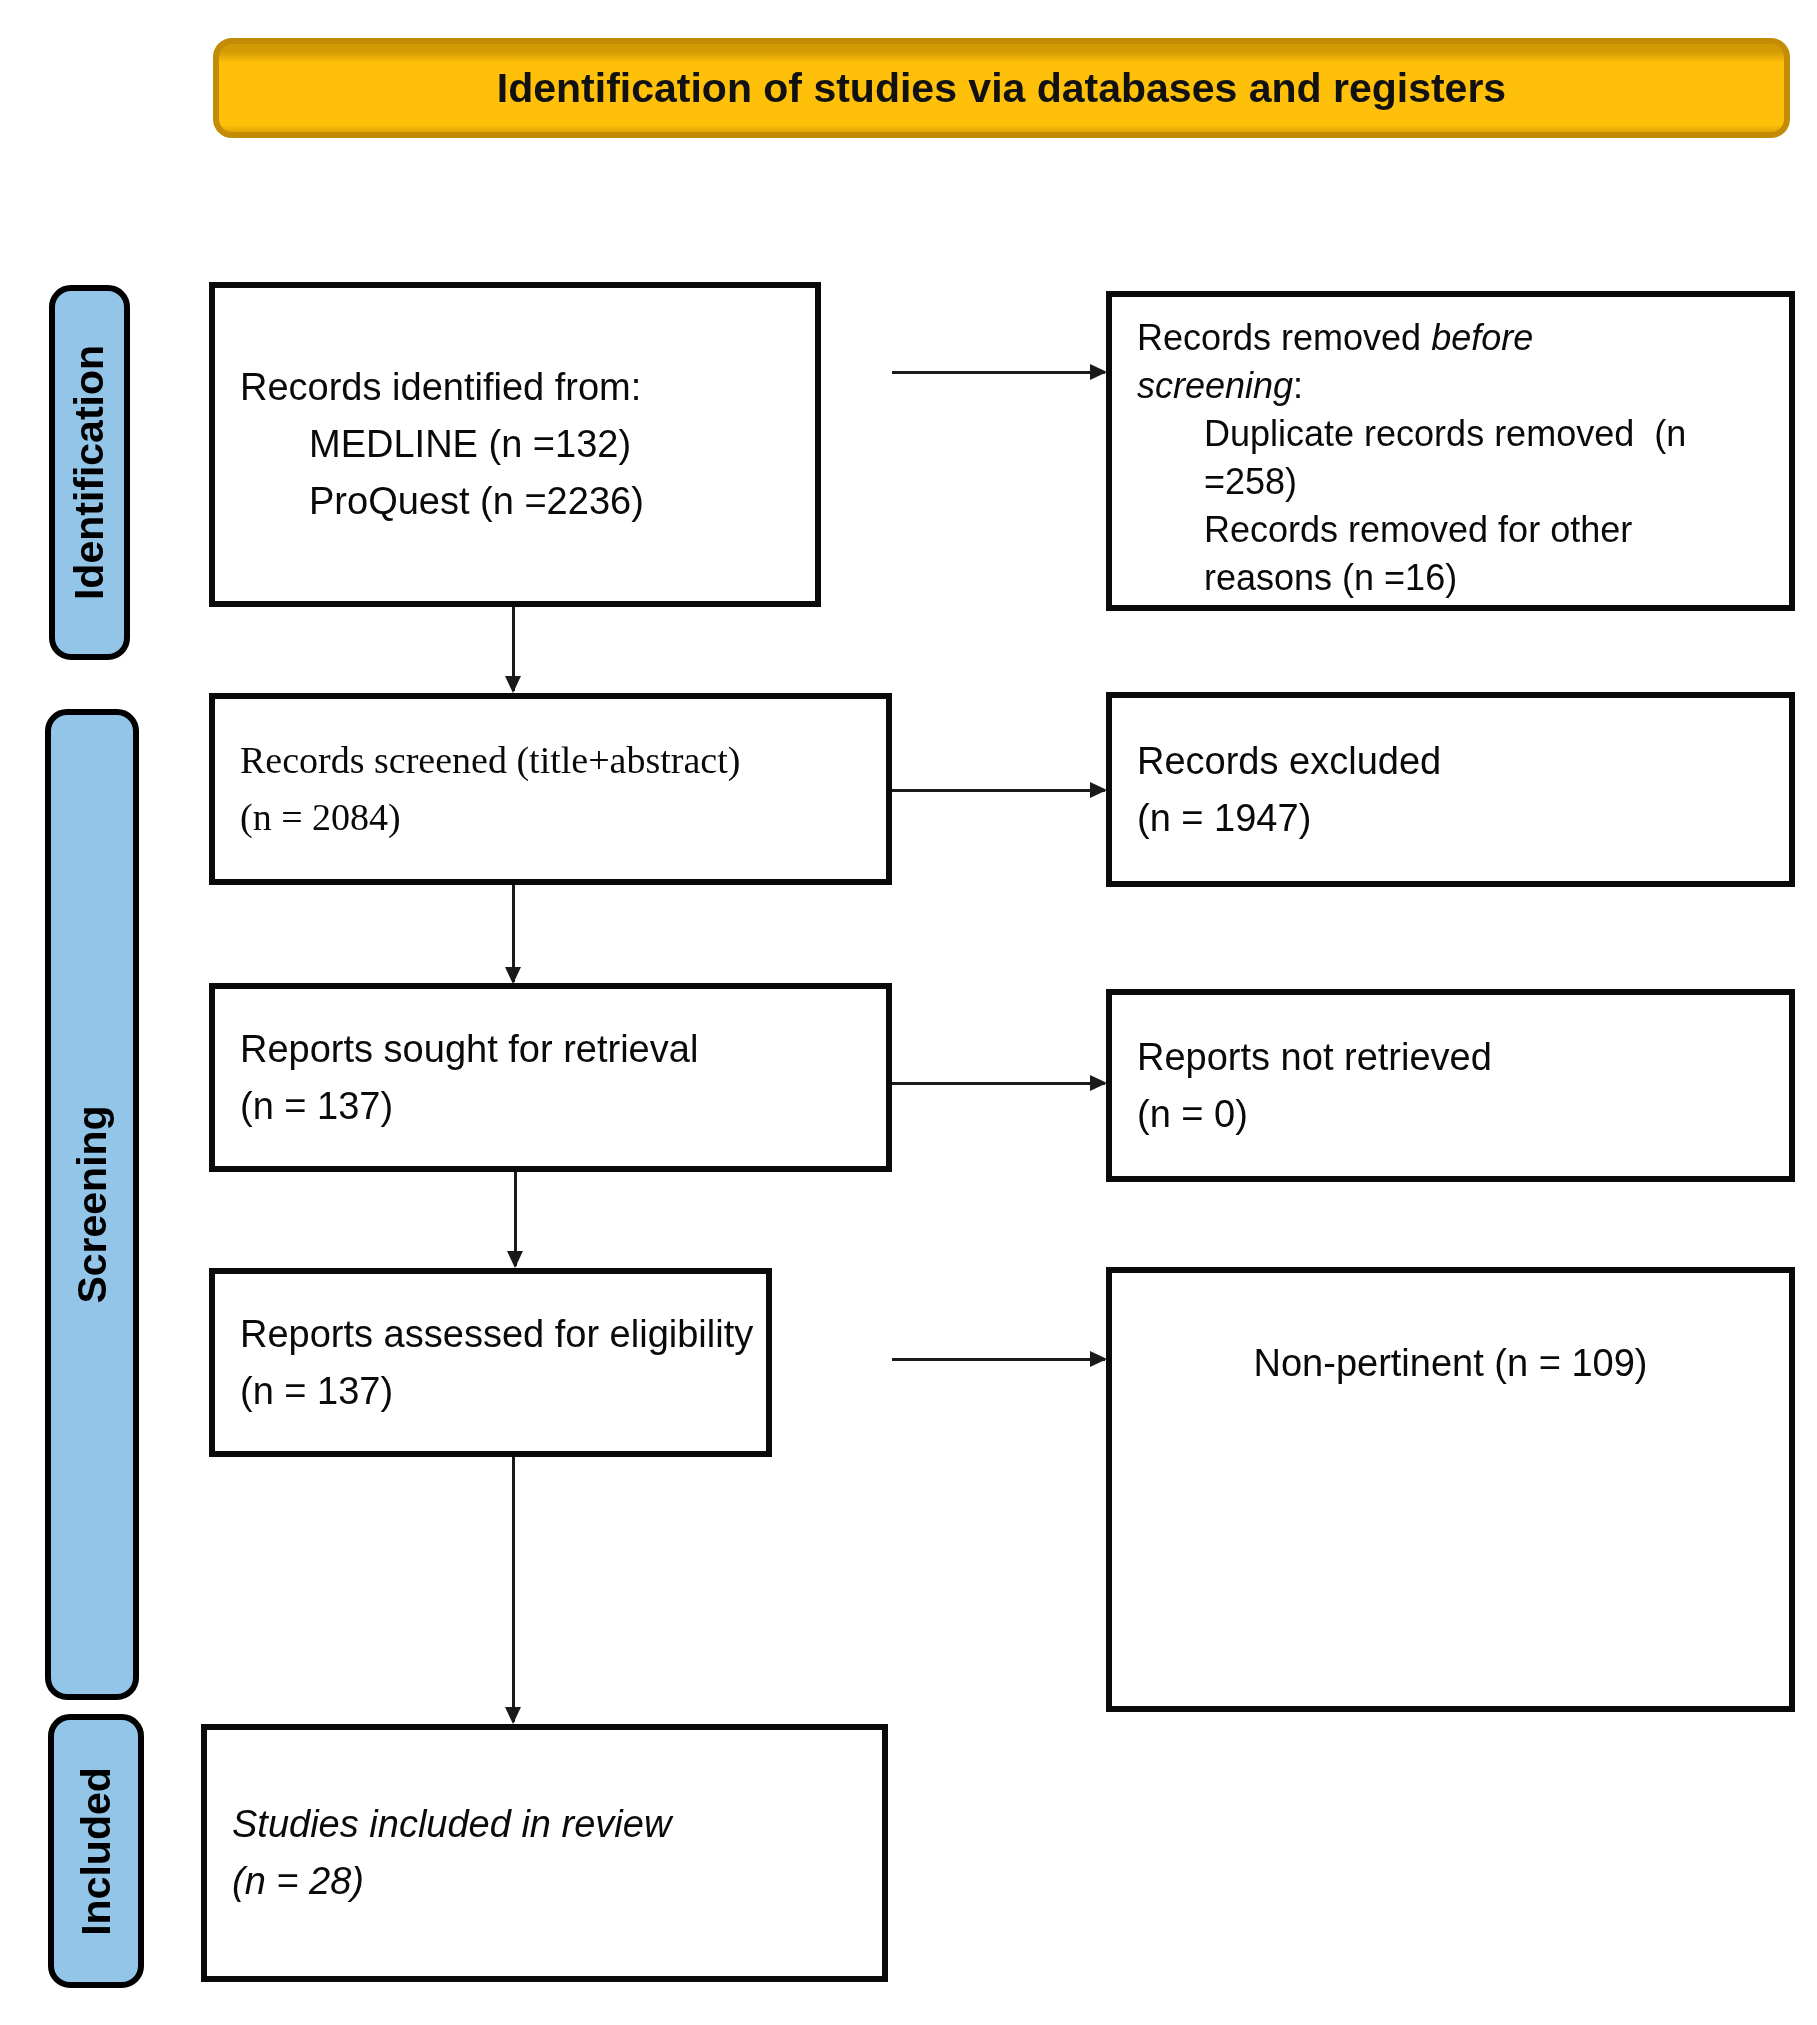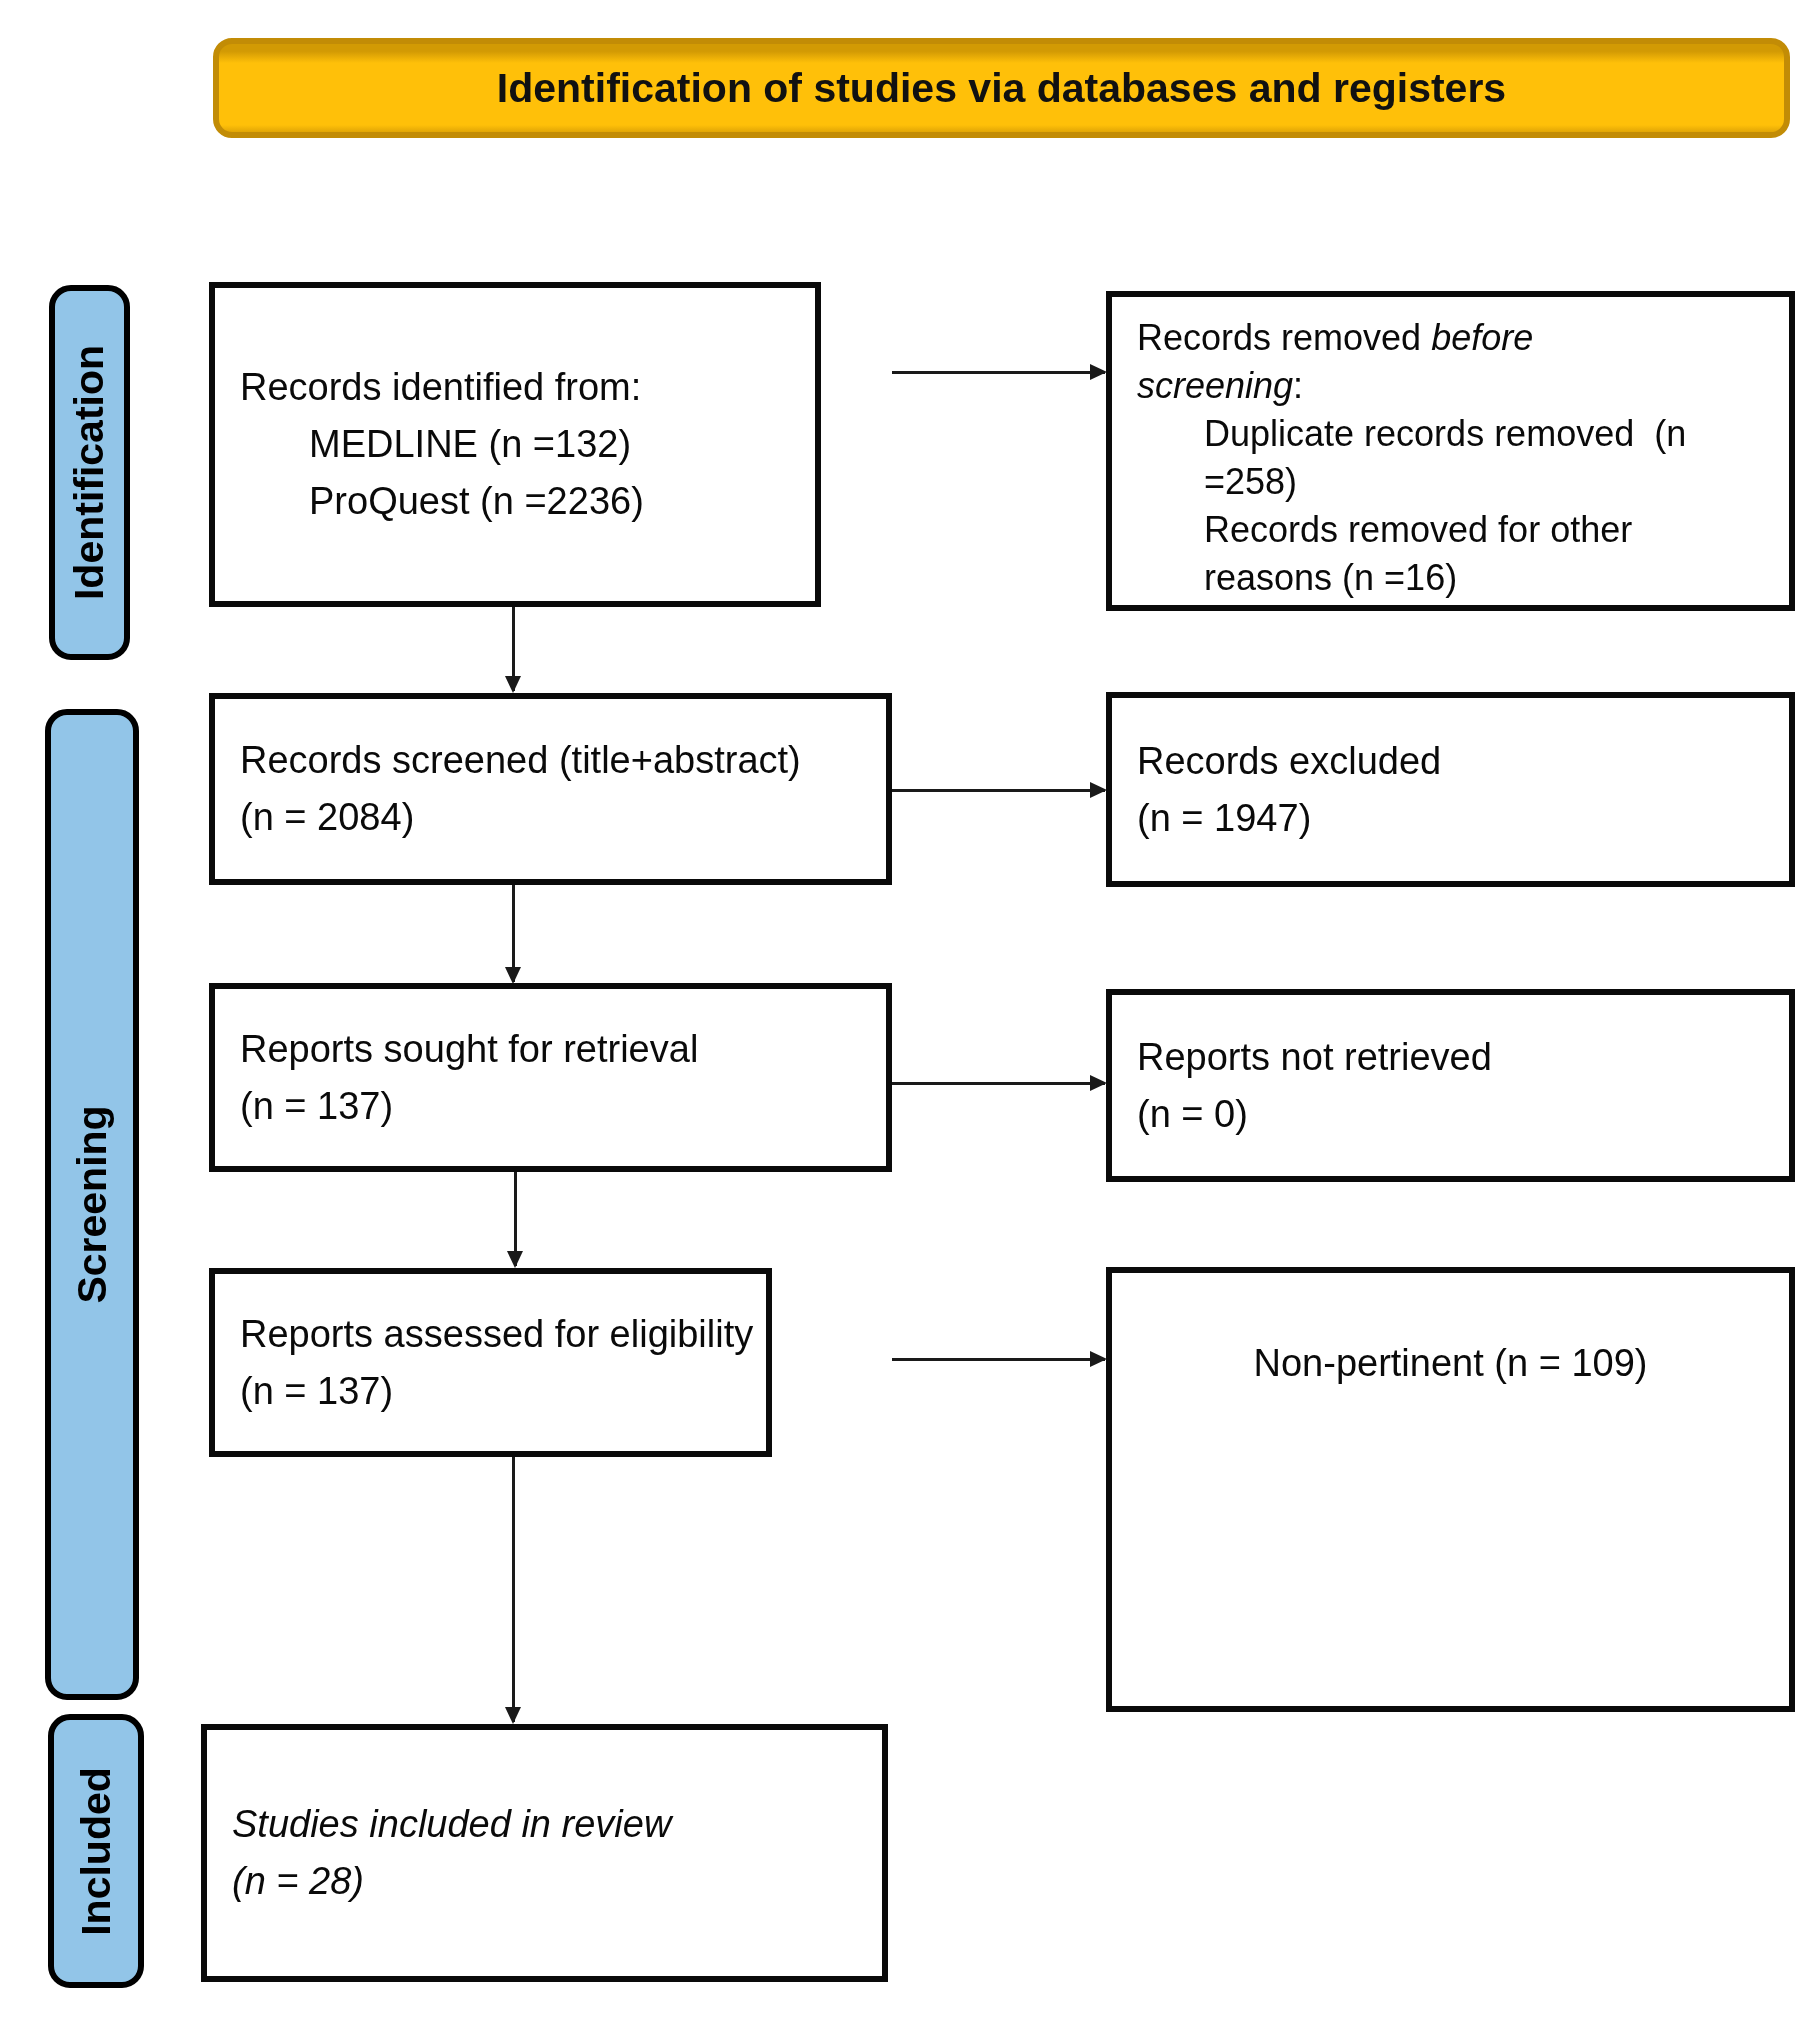--- a/index.html
+++ b/index.html
@@ -48,21 +48,21 @@
     font-size:38px;line-height:57px;
   }
   .fbox .line{white-space:nowrap;}
   .pad{padding-left:25px;}
   .indent{padding-left:94px;}
   #box-identified{left:209px;top:282px;width:612px;height:325px;}
   #box-removed{left:1106px;top:291px;width:689px;height:320px;
     justify-content:flex-start;padding-top:17.4px;font-size:36px;line-height:48px;}
   #box-removed .line{white-space:pre-wrap;}
   #box-removed .indent{padding-left:92px;}
-  #box-screened{left:209px;top:693px;width:683px;height:192px;}
+  #box-screened{left:209px;top:693px;width:683px;height:192px;font-family:Liberation Serif, serif;}
   #box-excluded{left:1106px;top:692px;width:689px;height:195px;}
   #box-sought{left:209px;top:983px;width:683px;height:189px;}
   #box-notretrieved{left:1106px;top:989px;width:689px;height:193px;}
   #box-assessed{left:209px;top:1268px;width:563px;height:189px;}
   #box-nonpertinent{left:1106px;top:1267px;width:689px;height:445px;
     justify-content:flex-start;padding-top:62px;align-items:center;}
   #box-included{left:201px;top:1724px;width:687px;height:258px;font-style:italic;}
   
   .harrow{position:absolute;height:2.9px;background:#1a1a1a;}
   .harrow .head{

